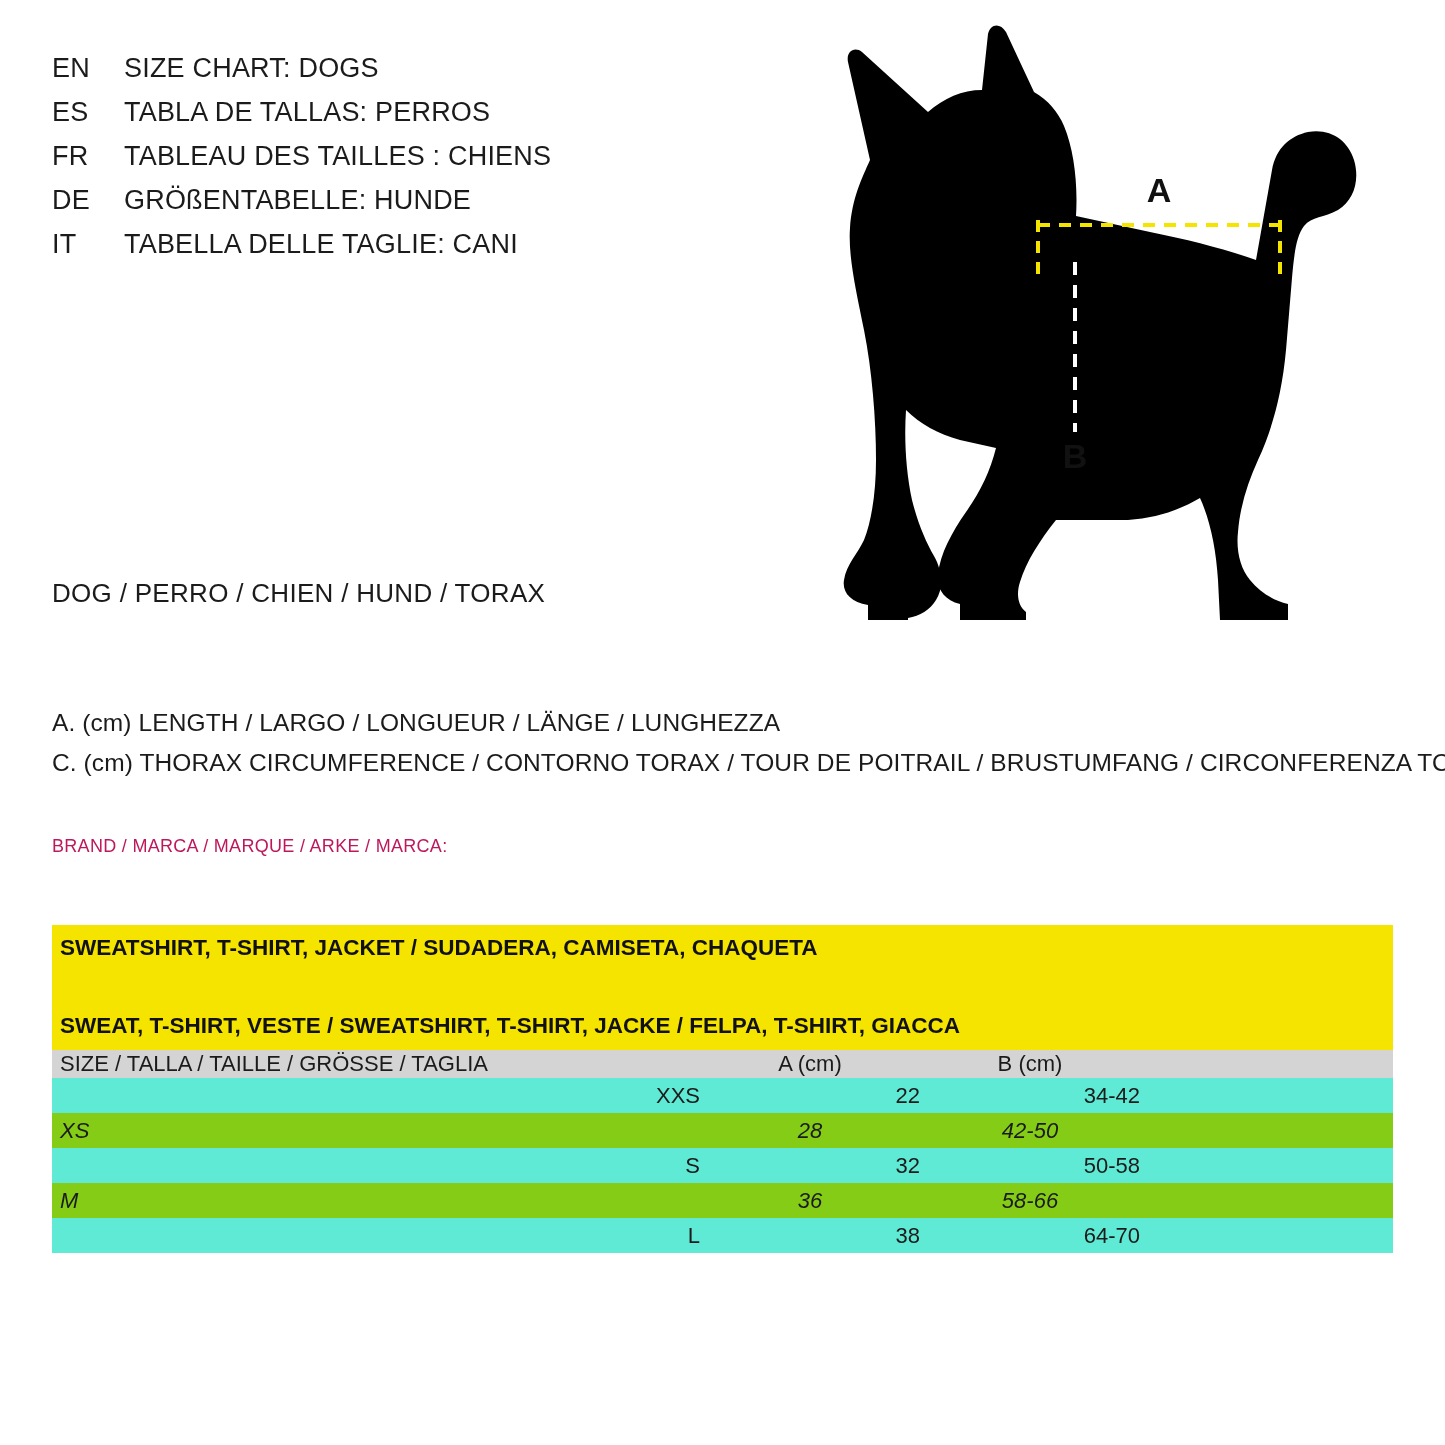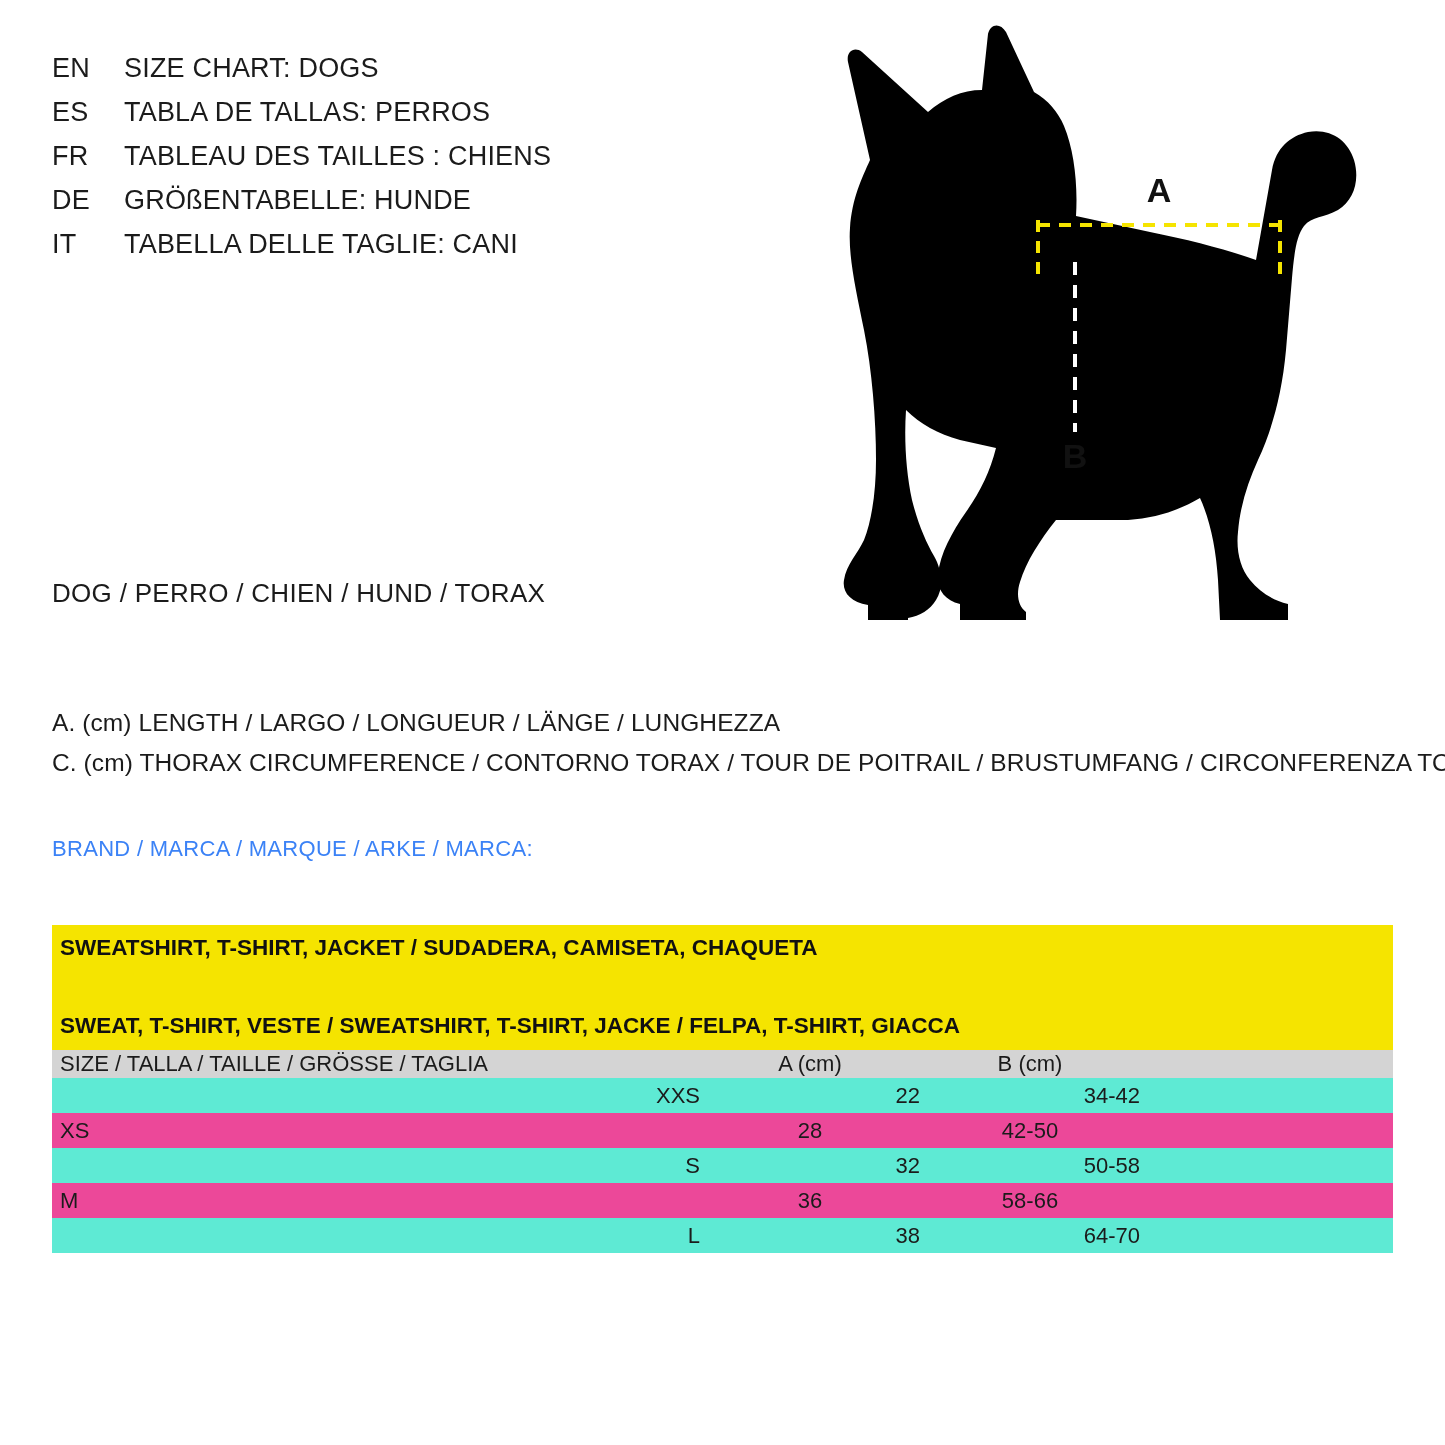--- a/index.html
+++ b/index.html
@@ -72,23 +72,23 @@
     font-size: 24.5px;
     line-height: 40px;
     letter-spacing: 0.1px;
     color: #1b1b1b;
     white-space: nowrap;
   }
   .brand-line {
     position: absolute;
     left: 52px;
     top: 836px;
-    font-size: 22px;
+    font-size: 18px;
     letter-spacing: 0.3px;
-    color: #3b82f6;
+    color: #be185d;
   }
 
   
   .size-table {
     position: absolute;
     left: 52px;
     top: 925px;
     width: 1341px;
     border-collapse: collapse;
     table-layout: fixed;
@@ -120,21 +120,21 @@
   .head-row .c-b { text-align: center; }
   .head-row .c-pad { }
 
   .data-row td {
     font-size: 22px;
     height: 35px;
     vertical-align: middle;
     color: #1b1b1b;
   }
   .data-row.odd td { background: #5eead4; text-align: right; }
-  .data-row.even td { background: #ec4899; }
+  .data-row.even td { background: #84cc16; font-style: italic; }
   .data-row .c-size { padding-left: 8px; text-align: left; }
   .data-row .c-a { text-align: center; }
   .data-row .c-b { text-align: center; }
 </style>
 </head>
 <body>
 
 <div class="lang-block">
   <div class="lang-row">
     <span class="lang-code">EN</span>

